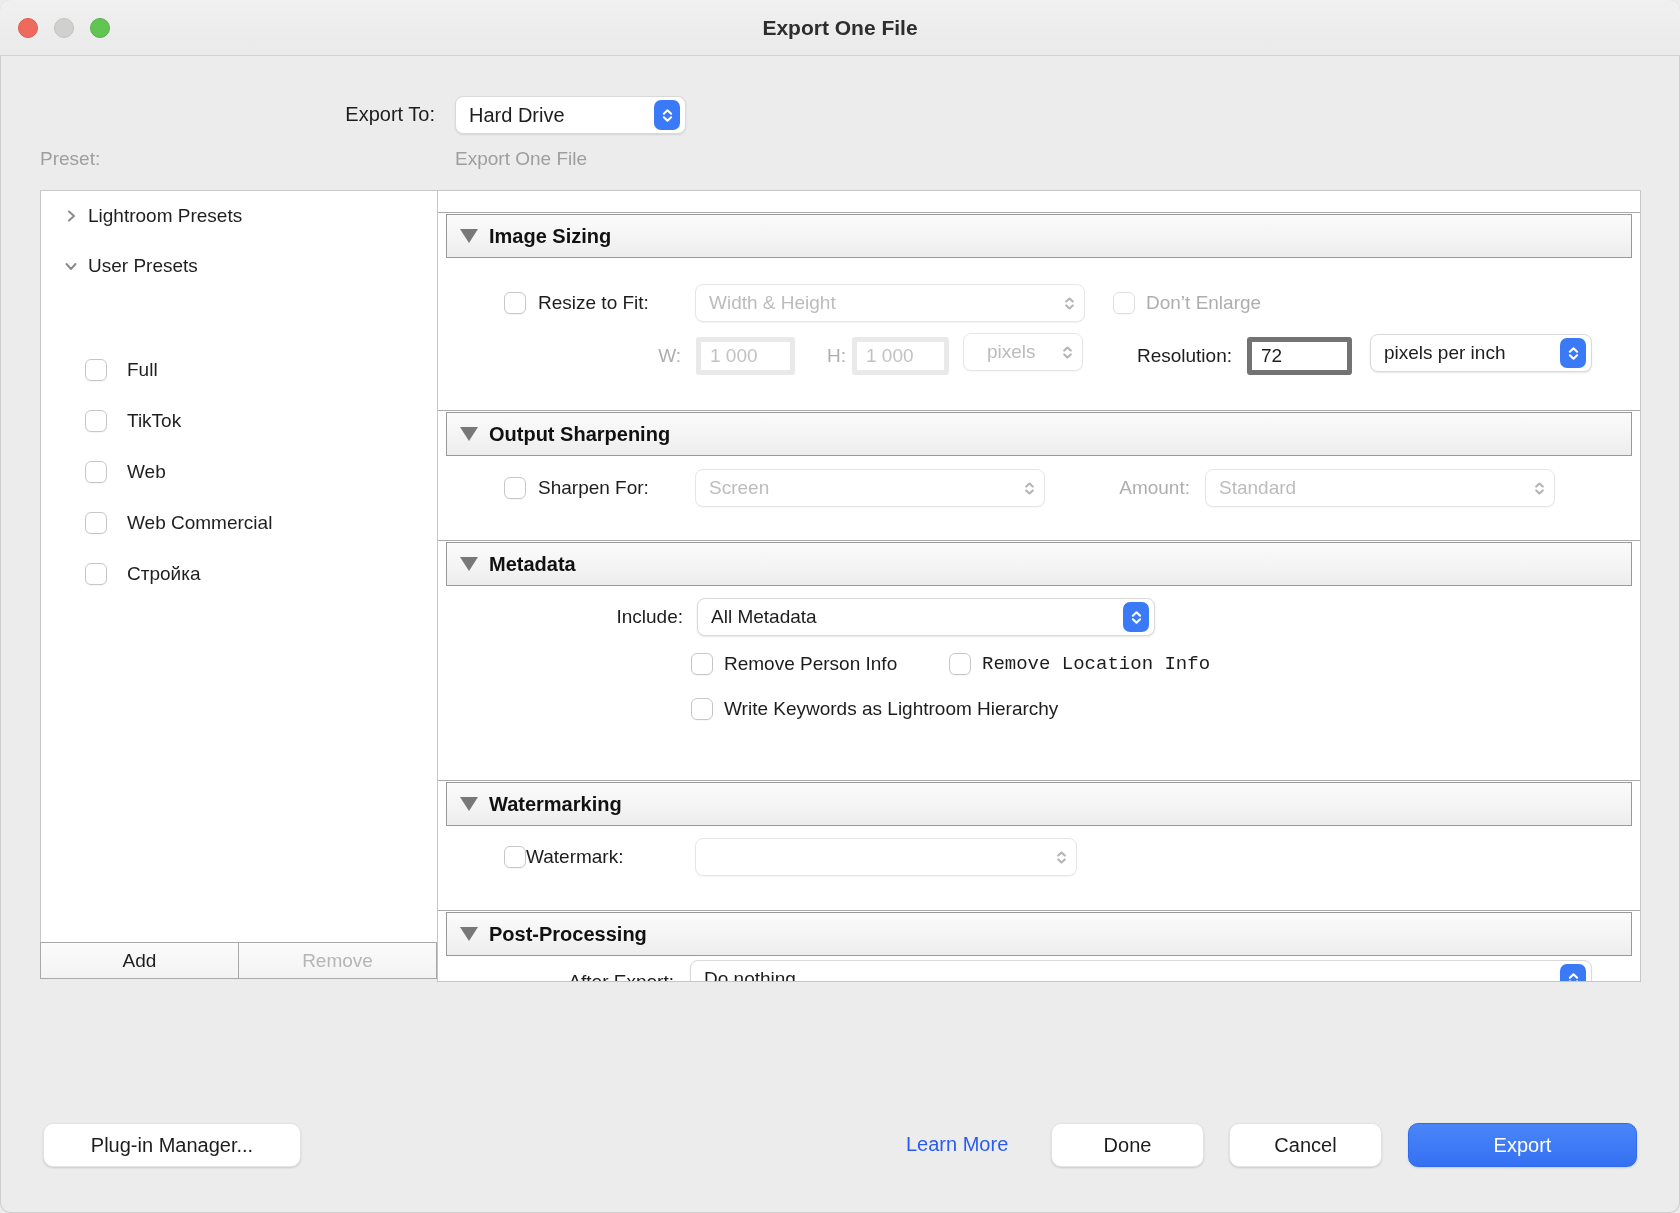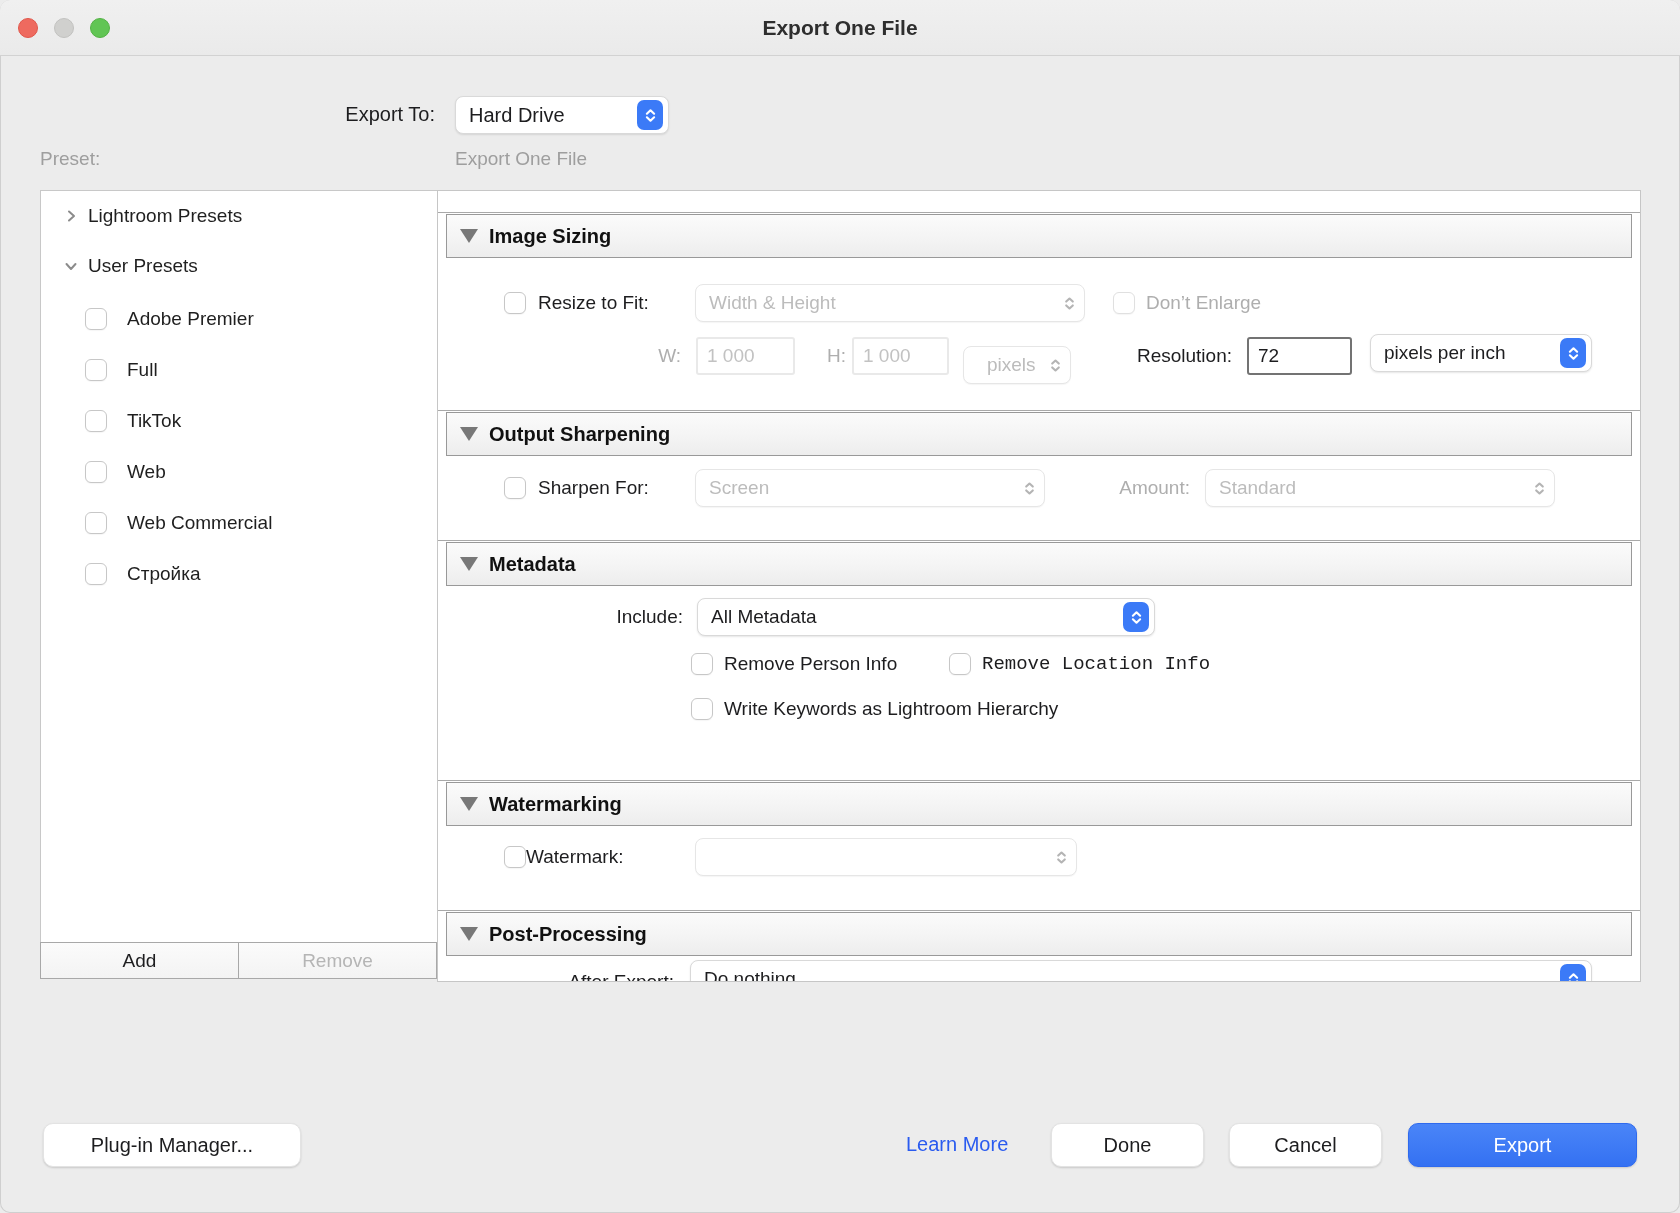--- a/index.html
+++ b/index.html
@@ -35,21 +35,21 @@
   .stepper svg { width:17px; height:17px; }
   .stepper.blue svg path { stroke:#fff; }
   .stepper.plain svg path { stroke:#b4b4b4; }
   .stepper.plain { width:20px; }
   .chevpath { fill:none; stroke-width:2; stroke-linecap:round; stroke-linejoin:round; }
 
   .cb { width:22px; height:22px; border:1.5px solid #c7c7c7; border-radius:6px;
     background:#fff; flex:none; box-shadow:0 1px 1px rgba(0,0,0,.04); }
   .cb.disabled { border-color:#e0e0e0; }
 
-  .tinput { background:#fff; border:2px solid #737373; border-radius:3px; height:32px;
+  .tinput { background:#fff; border:5px solid #737373; border-radius:3px; height:32px;
     font-size:19px; padding:0 9px; display:flex; align-items:center; color:#1d1d1f; }
   .tinput.disabled { border-color:#e9e9e9; color:#c2c2c2; }
 
   
   .panel-label { position:absolute; font-size:19px; color:#9e9e9e; }
   .preset-list { position:absolute; left:40px; top:190px; width:440px; height:754px;
     background:#fff; border:1px solid #c8c8c8; }
   .plist-row { position:absolute; left:0; right:0; height:32px; display:flex; align-items:center; }
   .plist-row .chev { width:16px; height:16px; margin-left:22px; flex:none; }
   .plist-row .chev path { fill:none; stroke:#8c8c8c; stroke-width:2; stroke-linecap:round; stroke-linejoin:round; }
@@ -91,21 +91,21 @@
 <div class="window">
 
   <div class="titlebar">
     <span class="light red"></span>
     <span class="light gray"></span>
     <span class="light green"></span>
     <div class="title">Export One File</div>
   </div>
 
   <div class="abs lbl" style="left:0; width:435px; top:103px; text-align:right; font-size:20px;">Export To:</div>
-  <div class="abs select" style="left:455px; top:96px; width:214px; font-size:20px;justify-content:center;">
+  <div class="abs select" style="left:455px; top:96px; width:231px; font-size:20px;justify-content:center;">
     <span>Hard Drive</span>
     <span class="stepper blue">
       <svg viewBox="0 0 16 16">
           <path class="chevpath" d="M4.6 6.3 8 3.1l3.4 3.2"></path>
           <path class="chevpath" d="M4.6 9.7 8 12.9l3.4-3.2"></path>
         </svg>
     </span>
   </div>
 
   <div class="panel-label" style="left:40px; top:148px;">Preset:</div>
@@ -117,24 +117,20 @@
         </svg>
       <span class="glabel">Lightroom Presets</span>
     </div>
     <div class="plist-row" style="top:59px;">
       <svg class="chev" viewBox="0 0 16 16">
           <path d="M3.5 6 8 11l4.5-5"></path>
         </svg>
       <span class="glabel">User Presets</span>
     </div>
 
-    <div class="pitem" style="top:112px;">
-      <span class="cb"></span>
-      <span class="ilabel">Adobe Premier</span>
-    </div>
     <div class="pitem" style="top:214px;">
       <span class="cb"></span>
       <span class="ilabel">TikTok</span>
     </div>
     <div class="pitem" style="top:163px;">
       <span class="cb"></span>
       <span class="ilabel">Full</span>
     </div>
     <div class="pitem" style="top:265px;">
       <span class="cb"></span>
@@ -187,21 +183,21 @@
     </div>
     <div class="row tinput disabled" style="left:258px; top:146px; width:99px;">
       <span>1 000</span>
     </div>
     <div class="row ralign" style="left:357px; top:146px; width:51px;">
       <span class="lbl gray">H:</span>
     </div>
     <div class="row tinput disabled" style="left:414px; top:146px; width:97px;">
       <span>1 000</span>
     </div>
-    <div class="row select disabled" style="left:525px; top:155px; width:108px;padding-left:23px;">
+    <div class="row select disabled" style="left:525px; top:142px; width:120px;padding-left:23px;">
       <span>pixels</span>
       <span class="stepper plain">
         <svg viewBox="0 0 16 16">
             <path class="chevpath" d="M4.9 6.2 8 3.3l3.1 2.9"></path>
             <path class="chevpath" d="M4.9 9.8 8 12.7l3.1-2.9"></path>
           </svg>
       </span>
     </div>
     <div class="row ralign" style="left:590px; top:146px; width:204px;">
       <span class="lbl">Resolution:</span>

